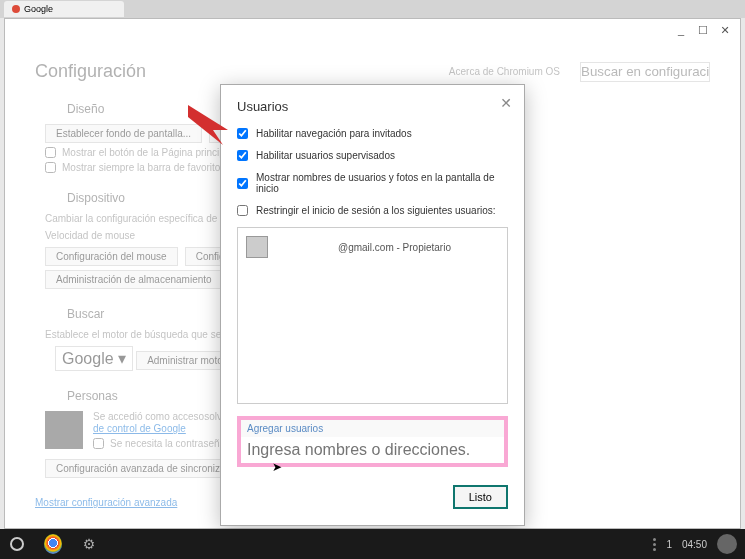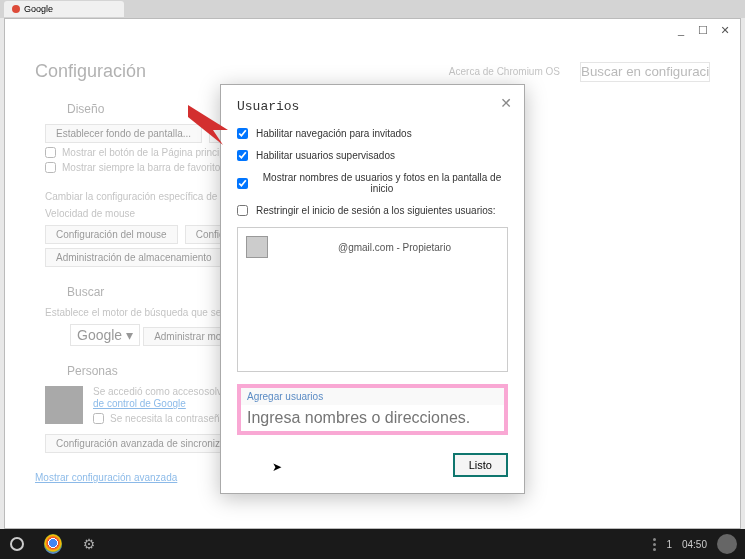--- a/index.html
+++ b/index.html
@@ -20,35 +20,35 @@
 .about-link { font-size: 10px; color: #888; }
 .search-settings { width: 130px; height: 20px; border: 1px solid #ccc; }
 
 .section { margin-bottom: 18px; }
 .section-title { font-size: 12px; color: #666; margin-bottom: 8px; margin-left: 32px; }
 .btn { background: #f5f5f5; border: 1px solid #ccc; padding: 3px 10px; font-size: 10px; margin-right: 4px; display: inline-block; }
 .check-row { display: flex; align-items: center; gap: 6px; margin: 4px 0; padding-left: 10px; }
 .check-row input { width: 11px; height: 11px; }
 .check-row span { font-size: 10px; color: #888; }
 .subtext { font-size: 10px; color: #888; padding-left: 10px; margin-bottom: 6px; }
-.select-box { border: 1px solid #ccc; padding: 2px 6px; font-size: 14px; display: inline-block; margin-left: 25px; }
+.select-box { border: 1px solid #ccc; padding: 2px 6px; font-size: 16px; display: inline-block; margin-left: 10px; }
 .persona-row { display: flex; gap: 10px; padding-left: 10px; }
 .avatar-sq { width: 38px; height: 38px; background: #555; }
 .persona-text { font-size: 10px; color: #888; }
 .link { color: #1976d2; text-decoration: underline; font-size: 10px; }
 
 .modal-overlay { position: absolute; top: 0; left: 0; right: 0; bottom: 0; display: flex; align-items: flex-start; justify-content: center; padding-top: 65px; }
 .modal { width: 305px; background: #fff; border: 1px solid #aaa; box-shadow: 0 4px 20px rgba(0,0,0,0.25); padding: 14px 16px 16px; position: relative; }
-.modal-title { font-size: 13px; color: #333; margin-bottom: 14px; font-family: Liberation Mono, monospace; }
+.modal-title { font-size: 13px; color: #333; margin-bottom: 14px; }
 .modal-close { position: absolute; top: 10px; right: 12px; cursor: pointer; color: #888; font-size: 14px; }
 .modal-check-row { display: flex; align-items: center; gap: 8px; margin-bottom: 11px; }
 .modal-check-row input { width: 11px; height: 11px; }
-.modal-check-row label { font-size: 10px; color: #333; text-align: center; }
-
-.user-box { border: 1px solid #ccc; height: 145px; margin-top: 8px; padding: 8px; }
+.modal-check-row label { font-size: 10px; color: #333; }
+
+.user-box { border: 1px solid #ccc; height: 177px; margin-top: 8px; padding: 8px; }
 .user-row { display: flex; align-items: center; gap: 10px; }
 .user-avatar { width: 22px; height: 22px; background: #ccc; border: 1px solid #999; }
 .user-label { font-size: 10px; color: #555; margin-left: 60px; }
 
 .add-users { border: 4px solid #f9a8d4; margin-top: 12px; }
 .add-users-header { font-size: 10px; color: #5a8bc4; padding: 3px 6px; background: #f9f9f9; }
 .add-users-input { width: 100%; border: none; padding: 4px 6px; font-size: 16px; color: #999; background: #fff; }
 
 .modal-footer { display: flex; justify-content: flex-end; margin-top: 18px; }
 .done-btn { background: #f5f5f5; border: 2px solid #0f766e; padding: 4px 14px; font-size: 11px; cursor: pointer; }
@@ -104,20 +104,21 @@
           <input type="checkbox" style="">
           <span>Mostrar el botón de la Página principal</span>
         </div>
       <div class="check-row">
           <input type="checkbox" style="">
           <span>Mostrar siempre la barra de favoritos</span>
         </div>
     </div>
 
     <div class="section">
+      <div class="section-title">Dispositivo</div>
       <div class="subtext">Cambiar la configuración específica de tu dispositivo</div>
       <div class="subtext">Velocidad de mouse</div>
       <div style="padding-left:10px;">
         <span class="btn">Configuración del mouse</span>
         <span class="btn">Configuración de teclado</span>
       </div>
       <div style="padding-left:10px; margin-top:4px;">
         <span class="btn">Administración de almacenamiento</span>
       </div>
     </div>

